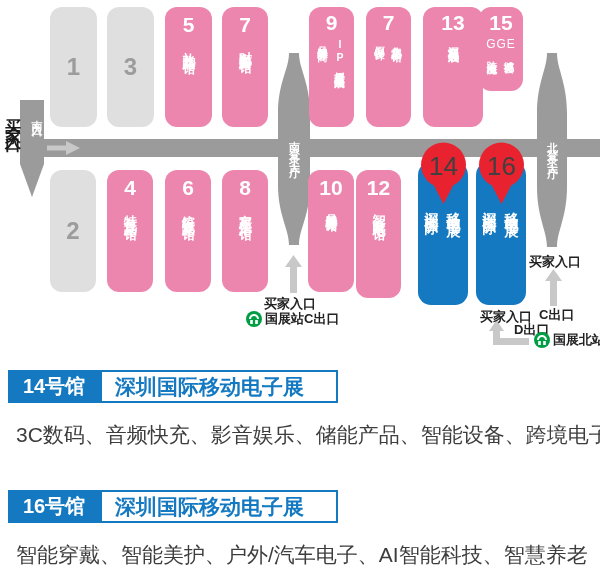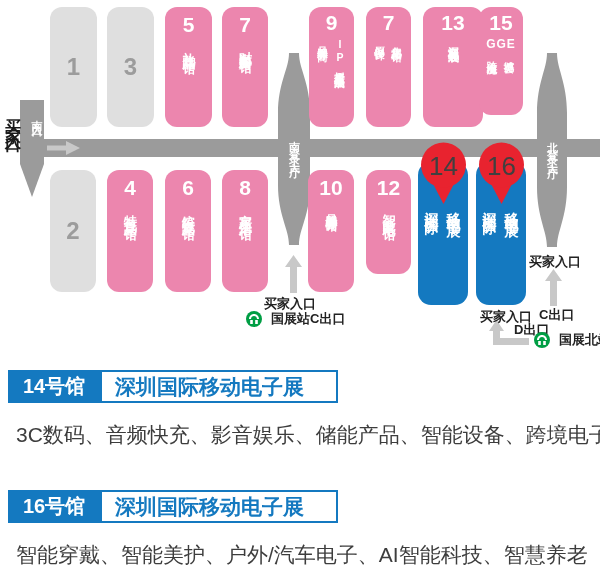--- a/index.html
+++ b/index.html
@@ -37,33 +37,33 @@
 
   .hall{position:absolute;border-radius:12px;display:flex;flex-direction:column;align-items:center;z-index:3;overflow:hidden;}
   .hall.gray{background:var(--hallgray);justify-content:center;}
   .hall.pink{background:var(--pink);}
   .hall.blue{background:var(--blue);border-radius:13px;}
   .hall-num{font-weight:bold;font-size:21px;color:#fff;margin-top:7px;line-height:1.05;}
   .gray .hall-num{color:var(--numgray);font-size:24px;margin-top:0;}
   .hall-name{color:#fff;font-size:13px;font-weight:bold;letter-spacing:3px;margin-top:5px;}
   .cols{display:flex;flex-direction:row;gap:3px;margin-top:4px;}
   .cols .v{color:#fff;font-weight:bold;font-size:10.5px;letter-spacing:1px;}
-  .hall-head{color:#fff;font-weight:bold;font-size:12px;margin-top:3px;letter-spacing:1px;}
+  .hall-head{color:#fff;font-weight:normal;font-size:12px;margin-top:3px;letter-spacing:1px;}
   .blue .cols{margin-top:39px;gap:4px;}
   .blue .cols .v{font-size:14px;letter-spacing:3px;}
 
   .pin{position:absolute;width:47px;height:64px;z-index:6;}
   .pin svg{position:absolute;inset:0;}
   .pin-num{position:absolute;left:0;right:0;top:9px;text-align:center;color:#404040;font-weight:normal;font-size:26px;}
 
   .lbl{position:absolute;font-size:13px;font-weight:bold;color:var(--ink);white-space:nowrap;z-index:4;}
   .lbl-v{position:absolute;left:2px;top:106px;font-size:16px;font-weight:bold;color:#1a1a1a;
          writing-mode:vertical-rl;text-orientation:upright;letter-spacing:7px;z-index:4;}
   .arrow{position:absolute;z-index:2;}
-  .metro-row{position:absolute;display:flex;align-items:center;gap:9px;font-size:13px;font-weight:bold;
+  .metro-row{position:absolute;display:flex;align-items:center;gap:3px;font-size:13px;font-weight:bold;
              color:var(--ink);white-space:nowrap;z-index:4;}
 
   .badge{position:absolute;left:8px;width:92px;height:33px;background:var(--blue);color:#fff;
          display:flex;align-items:center;justify-content:center;font-size:20px;font-weight:bold;}
   .title-box{position:absolute;left:100px;width:238px;height:33px;background:#fff;border:2px solid var(--blue);
              display:flex;align-items:center;padding-left:13px;color:var(--blue);font-size:21px;font-weight:bold;
              white-space:nowrap;overflow:hidden;}
   .desc{position:absolute;left:2px;width:597px;color:var(--desc);font-size:21px;font-weight:500;
         white-space:nowrap;overflow:hidden;margin-left:14px;}
 </style>
@@ -126,21 +126,21 @@
       <div class="hall-num" style="margin-top:5px">7</div>
       <div class="cols">
         <span class="v">原创设计</span>
         <span class="v">文化用品馆</span>
       </div>
     </div>
     <div class="hall pink" style="left:423px;top:7px;width:60px;height:120px">
       <div class="hall-num" style="margin-top:5px">13</div>
       <div class="hall-name v" style="font-size:11px;letter-spacing:1px;margin-top:3px">深圳礼品包装展</div>
     </div>
-    <div class="hall pink" style="left:479px;top:7px;width:44px;height:108px">
+    <div class="hall pink" style="left:479px;top:7px;width:44px;height:84px">
       <div class="hall-num" style="margin-top:5px">15</div>
       <div class="hall-head">GGE</div>
       <div class="cols" style="margin-top:2px">
         <span class="v">跨境出海</span>
         <span class="v">博览会</span>
       </div>
     </div>
 
     <div class="hall gray" style="left:50px;top:170px;width:46px;height:122px">
       <div class="hall-num">2</div>
@@ -154,21 +154,21 @@
       <div class="hall-name v">缤纷食品馆</div>
     </div>
     <div class="hall pink" style="left:222px;top:170px;width:46px;height:122px">
       <div class="hall-num">8</div>
       <div class="hall-name v">家居生活馆</div>
     </div>
     <div class="hall pink" style="left:308px;top:170px;width:46px;height:122px">
       <div class="hall-num">10</div>
       <div class="hall-name v" style="font-size:12px;letter-spacing:1px">品牌服务商馆</div>
     </div>
-    <div class="hall pink" style="left:366px;top:170px;width:45px;height:104px">
+    <div class="hall pink" style="left:356px;top:170px;width:45px;height:128px">
       <div class="hall-num">12</div>
       <div class="hall-name v">智能家电馆</div>
     </div>
     <div class="hall blue" style="left:418px;top:162px;width:50px;height:143px">
       <div class="cols">
         <span class="v">深圳国际</span>
         <span class="v">移动电子展</span>
       </div>
     </div>
     <div class="hall blue" style="left:476px;top:162px;width:50px;height:143px">

